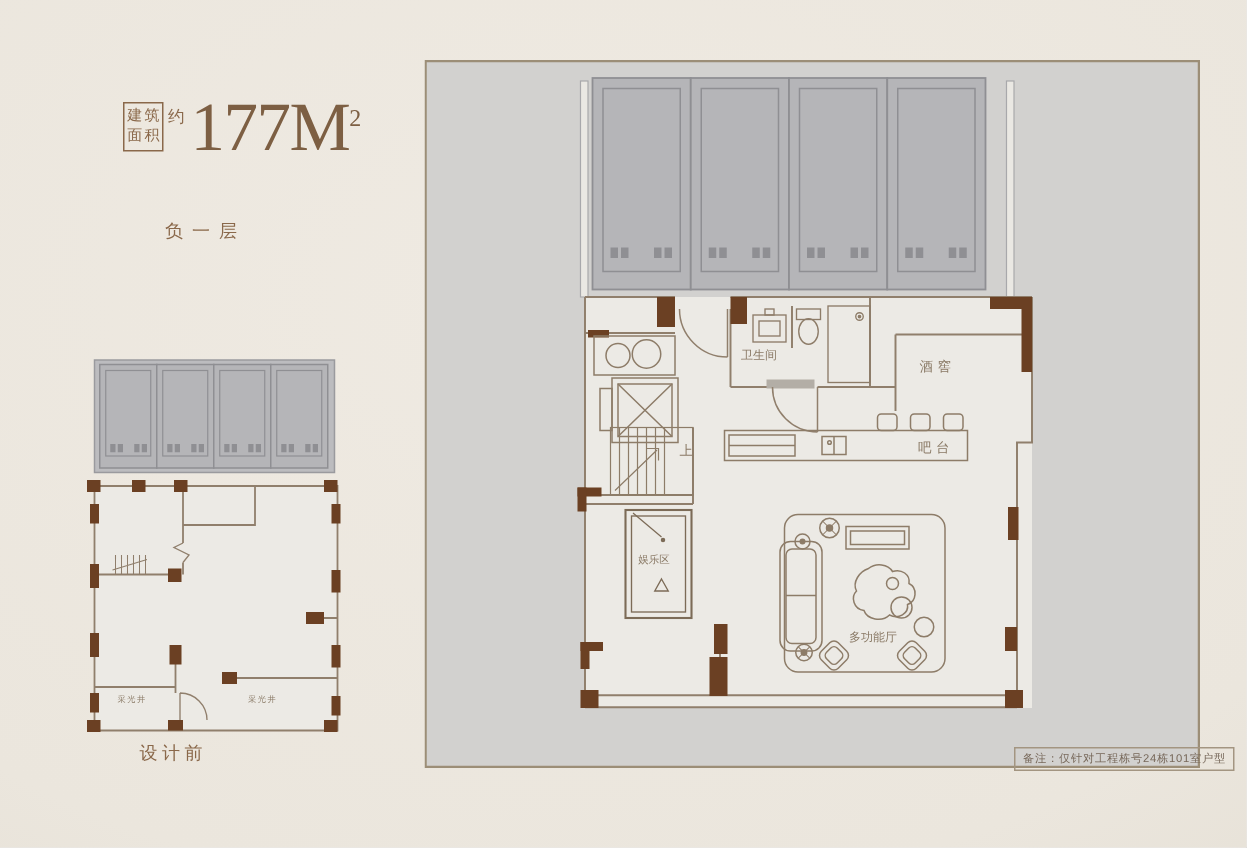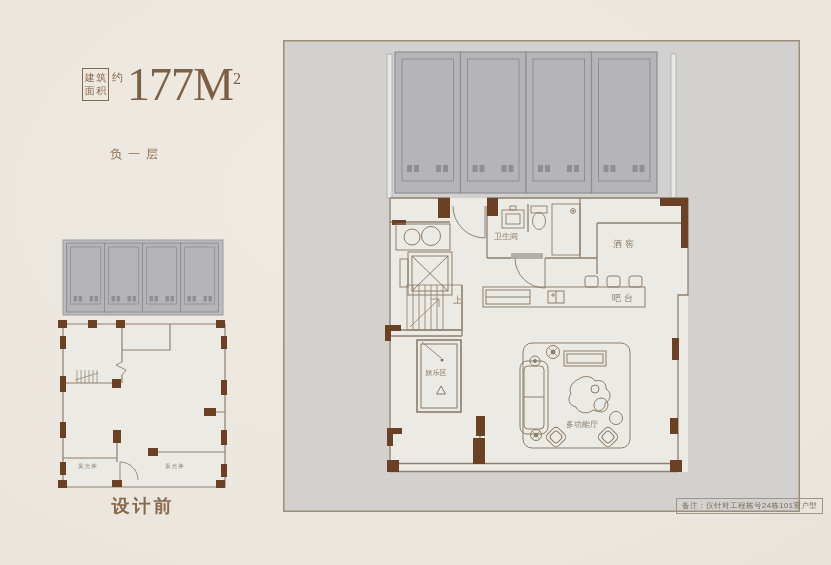--- a/index.html
+++ b/index.html
@@ -17,21 +17,21 @@
     display:grid;grid-template-columns:1fr 1fr;align-items:center;justify-items:center;
     font-size:10px;line-height:1;color:#8a684a;padding:2px 1px;margin-top:4px;
   }
   .area-about{font-size:11px;margin:6px 0 0 3px;}
   .area-value{
     font-family:"Liberation Serif","DejaVu Serif",serif;
     font-size:46px;line-height:0.9;color:#7d5f43;margin-left:4px;letter-spacing:-1px;
   }
   .area-value sup{font-size:16px;letter-spacing:0;}
   .floor-label{left:110px;top:146px;font-size:12px;letter-spacing:6px;color:#8a684a;}
-  .before-caption{left:93px;top:494px;width:100px;text-align:center;font-size:18px;letter-spacing:3px;color:#8a684a;font-weight:bold;}
+  .before-caption{left:93px;top:494px;width:100px;text-align:left;font-size:12px;letter-spacing:3px;color:#8a684a;}
   .after-caption{left:283px;top:488px;width:518px;text-align:center;font-size:15px;letter-spacing:3px;color:#6f6355;font-weight:600;}
   .note-box{
     left:676px;top:498px;border:1px solid #a39581;padding:2px 5px;
     font-size:7.5px;letter-spacing:0.5px;color:#77685a;white-space:nowrap;
   }
   svg text{font-family:"Liberation Sans","DejaVu Sans",sans-serif;fill:#8a7a66;}
 </style>
 </head>
 <body>
 

